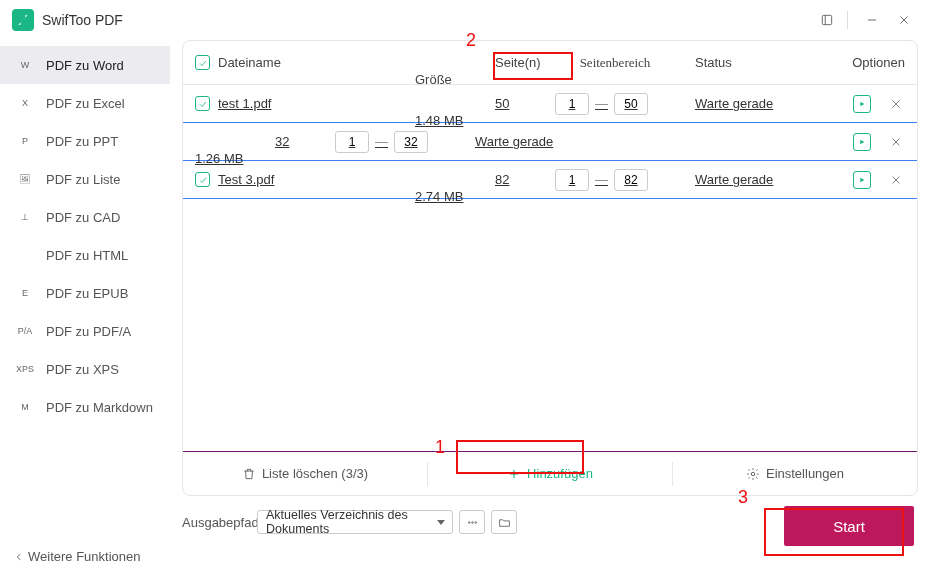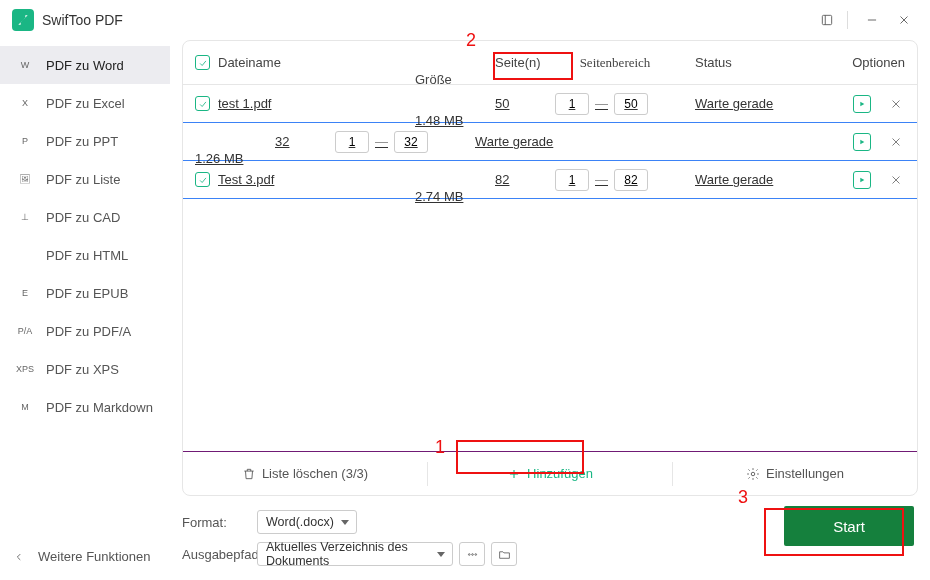--- a/index.html
+++ b/index.html
@@ -47,23 +47,23 @@
   .tbar-sec svg { width:14px; height:14px; }
   .tbar .vline { width:1px; height:24px; background:#e6e6e6; }
   
   .bottom { height: 72px; display:flex; align-items:flex-start; padding-top:14px; position:relative;}
   .brow { display:flex; align-items:center; margin-bottom:8px; }
   .blabel { width:75px; color:#555; }
   .dropdown { border:1px solid #ccc; border-radius:3px; height:24px; display:flex; align-items:center; padding:0 22px 0 8px; position:relative; font-size:12.5px; background:#fff; cursor:pointer;}
   .dropdown::after { content:""; position:absolute; right:7px; top:9px; border-left:4px solid transparent; border-right:4px solid transparent; border-top:5px solid #666; }
   .iconbtn { width:26px; height:24px; border:1px solid #ccc; border-radius:3px; display:flex; align-items:center; justify-content:center; margin-left:6px; cursor:pointer;}
   .iconbtn svg { width:13px; height:13px; stroke:#555; fill:none; stroke-width:1.5;}
-  .startbtn { position:absolute; right:4px; top:10px; width:130px; height:40px; background:#15803d; color:#fff; border:none; border-radius:2px; font-size:15px; cursor:pointer; display:flex; align-items:center; justify-content:center;}
-  
-  .sidebar-bottom { position:absolute; bottom:16px; left:0; width:170px; display:flex; align-items:center; padding-left:14px; color:#555; cursor:pointer; gap:14px;}
+  .startbtn { position:absolute; right:4px; top:10px; width:130px; height:40px; background:#be185d; color:#fff; border:none; border-radius:2px; font-size:15px; cursor:pointer; display:flex; align-items:center; justify-content:center;}
+  
+  .sidebar-bottom { position:absolute; bottom:16px; left:0; width:170px; display:flex; align-items:center; padding-left:14px; color:#555; cursor:pointer; gap:4px;}
   .sidebar-bottom svg{ width:10px; height:10px; stroke:#555; fill:none; stroke-width:2;}
   
   .anno-num { position:absolute; color:#e11; font-size:18px; font-weight:500; z-index:10;}
   .anno-box { position:absolute; border:2px solid #e11; z-index:9;}
 </style>
 </head>
 <body>
 
 <div class="titlebar">
   <div class="logo">
@@ -272,26 +272,20 @@
               <path d="M12 2v3M12 19v3M4.2 4.2l2.1 2.1M17.7 17.7l2.1 2.1M2 12h3M19 12h3M4.2 19.8l2.1-2.1M17.7 6.3l2.1-2.1"></path>
             </svg>
           <span>Einstellungen</span>
         </div>
       </div>
     </div>
 
     <div class="bottom">
       <div>
         <div class="brow">
-          <span class="blabel">Format:</span>
-          <div class="dropdown" style="width:100px;">
-            <span>Word(.docx)</span>
-          </div>
-        </div>
-        <div class="brow">
           <span class="blabel">Ausgabepfad:</span>
           <div class="dropdown" style="width:196px;">
             <span>Aktuelles Verzeichnis des Dokuments</span>
           </div>
           <div class="iconbtn">
               <svg viewBox="0 0 24 24" fill="#555">
                 <circle cx="6" cy="12" r="1.5"></circle>
                 <circle cx="12" cy="12" r="1.5"></circle>
                 <circle cx="18" cy="12" r="1.5"></circle>
               </svg>

